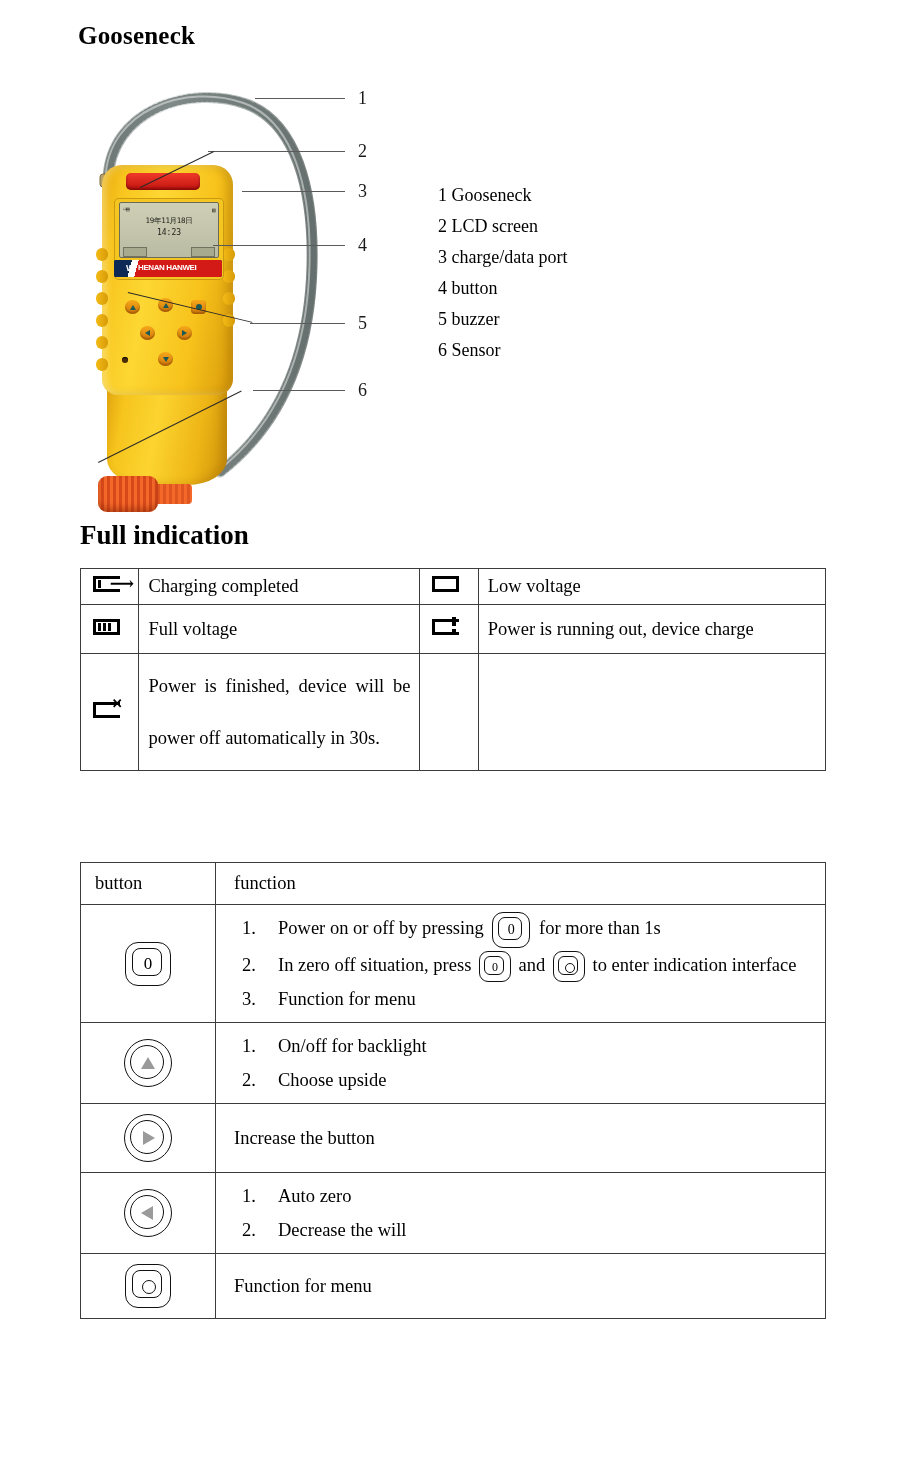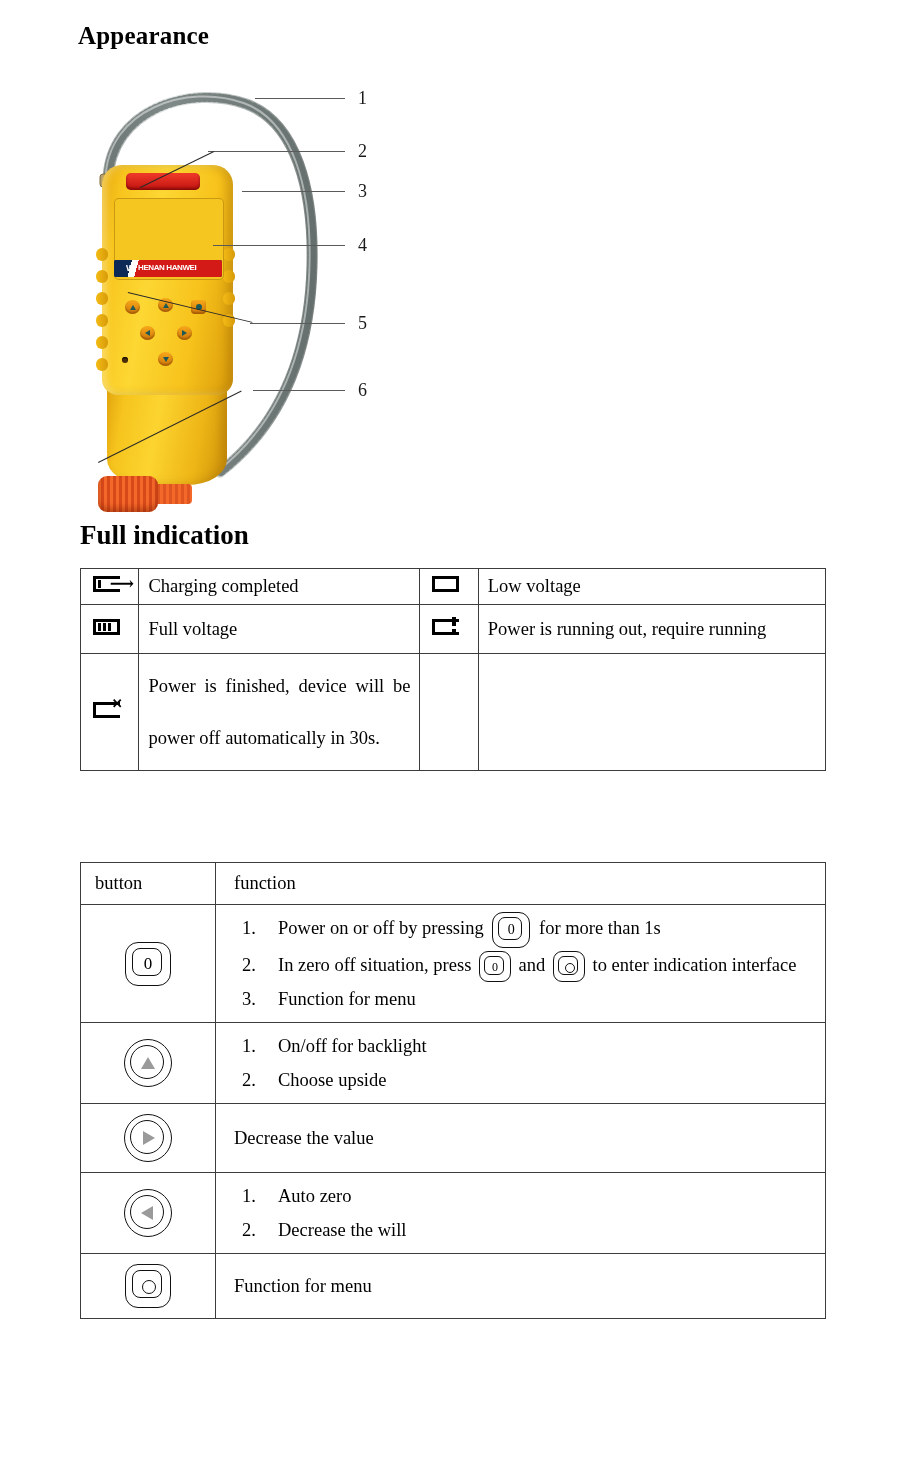--- a/index.html
+++ b/index.html
@@ -241,21 +241,21 @@
   .sbtn.sm .ring{margin-left:-4px;margin-top:-4px;width:8px;height:8px;}
   .sbtn.md{width:36px;height:34px;border-radius:11px;margin:0 4px;}
   .sbtn.md::after{left:5px;top:4px;width:22px;height:21px;border-radius:7px;}
   .sbtn.md .glyph{font-size:14px;margin-top:-9px;line-height:18px;}
 </style>
 </head>
 <body>
 
 <div class="page">
 
-  <div class="h-appearance">Appearance</div>
+  <div class="h-appearance">Gooseneck</div>
 
   <div class="figure">
 
     <div class="device">
 
       <svg class="neck" viewBox="0 0 310 430">
         <defs>
           <linearGradient id="hoseg" x1="0" y1="0" x2="1" y2="0">
             <stop offset="0%" stop-color="#9fa6a4"></stop>
             <stop offset="30%" stop-color="#e3e7e6"></stop>
@@ -280,20 +280,32 @@
       <div class="grip" style="left:26px;top:266px;"></div>
       <div class="grip" style="left:26px;top:288px;"></div>
       <div class="grip" style="left:153px;top:178px;"></div>
       <div class="grip" style="left:153px;top:200px;"></div>
       <div class="grip" style="left:153px;top:222px;"></div>
       <div class="grip" style="left:153px;top:244px;"></div>
 
       <div class="red-led"></div>
 
       <div class="screen-bezel"></div>
+      <div class="lcd">
+        <div class="lcd-top">
+          <span class="lcd-glyph">⌗▤</span>
+          <span class="lcd-glyph">▧</span>
+        </div>
+        <div class="lcd-date">19年11月18日</div>
+        <div class="lcd-time">14:23</div>
+        <div class="lcd-bottom">
+          <span class="lcd-box"></span>
+          <span class="lcd-box"></span>
+        </div>
+      </div>
 
       <div class="brandplate">
         <div class="swoosh"></div>
         <div class="wmark">W</div>
         <div class="btext">HENAN HANWEI</div>
       </div>
 
       <div class="kbtn round" style="left:55px;top:230px;">
           <i class="up"></i>
         </div>
@@ -329,20 +341,28 @@
     <div class="lead" style="left:183px;top:320px;width:92px;"></div>
     <div class="lead-diag" style="left:28px;top:392px;width:160px;transform:rotate(-26.5deg);"></div>
 
     <div class="num" style="left:288px;top:18px;">1</div>
     <div class="num" style="left:288px;top:71px;">2</div>
     <div class="num" style="left:288px;top:111px;">3</div>
     <div class="num" style="left:288px;top:165px;">4</div>
     <div class="num" style="left:288px;top:243px;">5</div>
     <div class="num" style="left:288px;top:310px;">6</div>
 
+    <div class="legend">
+      <div>1 Gooseneck</div>
+      <div>2 LCD screen</div>
+      <div>3 charge/data port</div>
+      <div>4 button</div>
+      <div>5 buzzer</div>
+      <div>6 Sensor</div>
+    </div>
   </div>
 
   <div class="h-icon">Full indication</div>
 
   <table id="icon-table">
     <tbody>
         <tr>
       <td class="icn">
         <span class="bat">
           <span class="notch"></span>
@@ -378,21 +398,21 @@
       <td class="icn">
         <span class="bat">
           <span class="notch"></span>
           <span class="shell"></span>
           <span class="bang">
                 <span class="b1"></span>
                 <span class="b2"></span>
               </span>
         </span>
       </td>
-      <td class="txt2 just">Power is running out, require running</td>
+      <td class="txt2 just">Power is running out, device charge</td>
     </tr>
     <tr>
       <td class="icn">
         <span class="bat">
           <span class="notch"></span>
           <span class="shell"></span>
           <span class="xmark">✕</span>
         </span>
       </td>
       <td class="txt just">Power is finished, device will be power off automatically in 30s.</td>
@@ -454,21 +474,21 @@
           </li>
         </ul>
       </td>
     </tr>
 
 
     <tr>
       <td class="b-icon">
         <span class="rbtn"><span class="tri right"></span></span>
       </td>
-      <td class="b-fn plain">Decrease the value</td>
+      <td class="b-fn plain">Increase the button</td>
     </tr>
 
     <tr>
       <td class="b-icon">
         <span class="rbtn"><span class="tri left"></span></span>
       </td>
       <td class="b-fn">
         <ul class="ol">
           <li>
             <span class="mk">1.</span>

